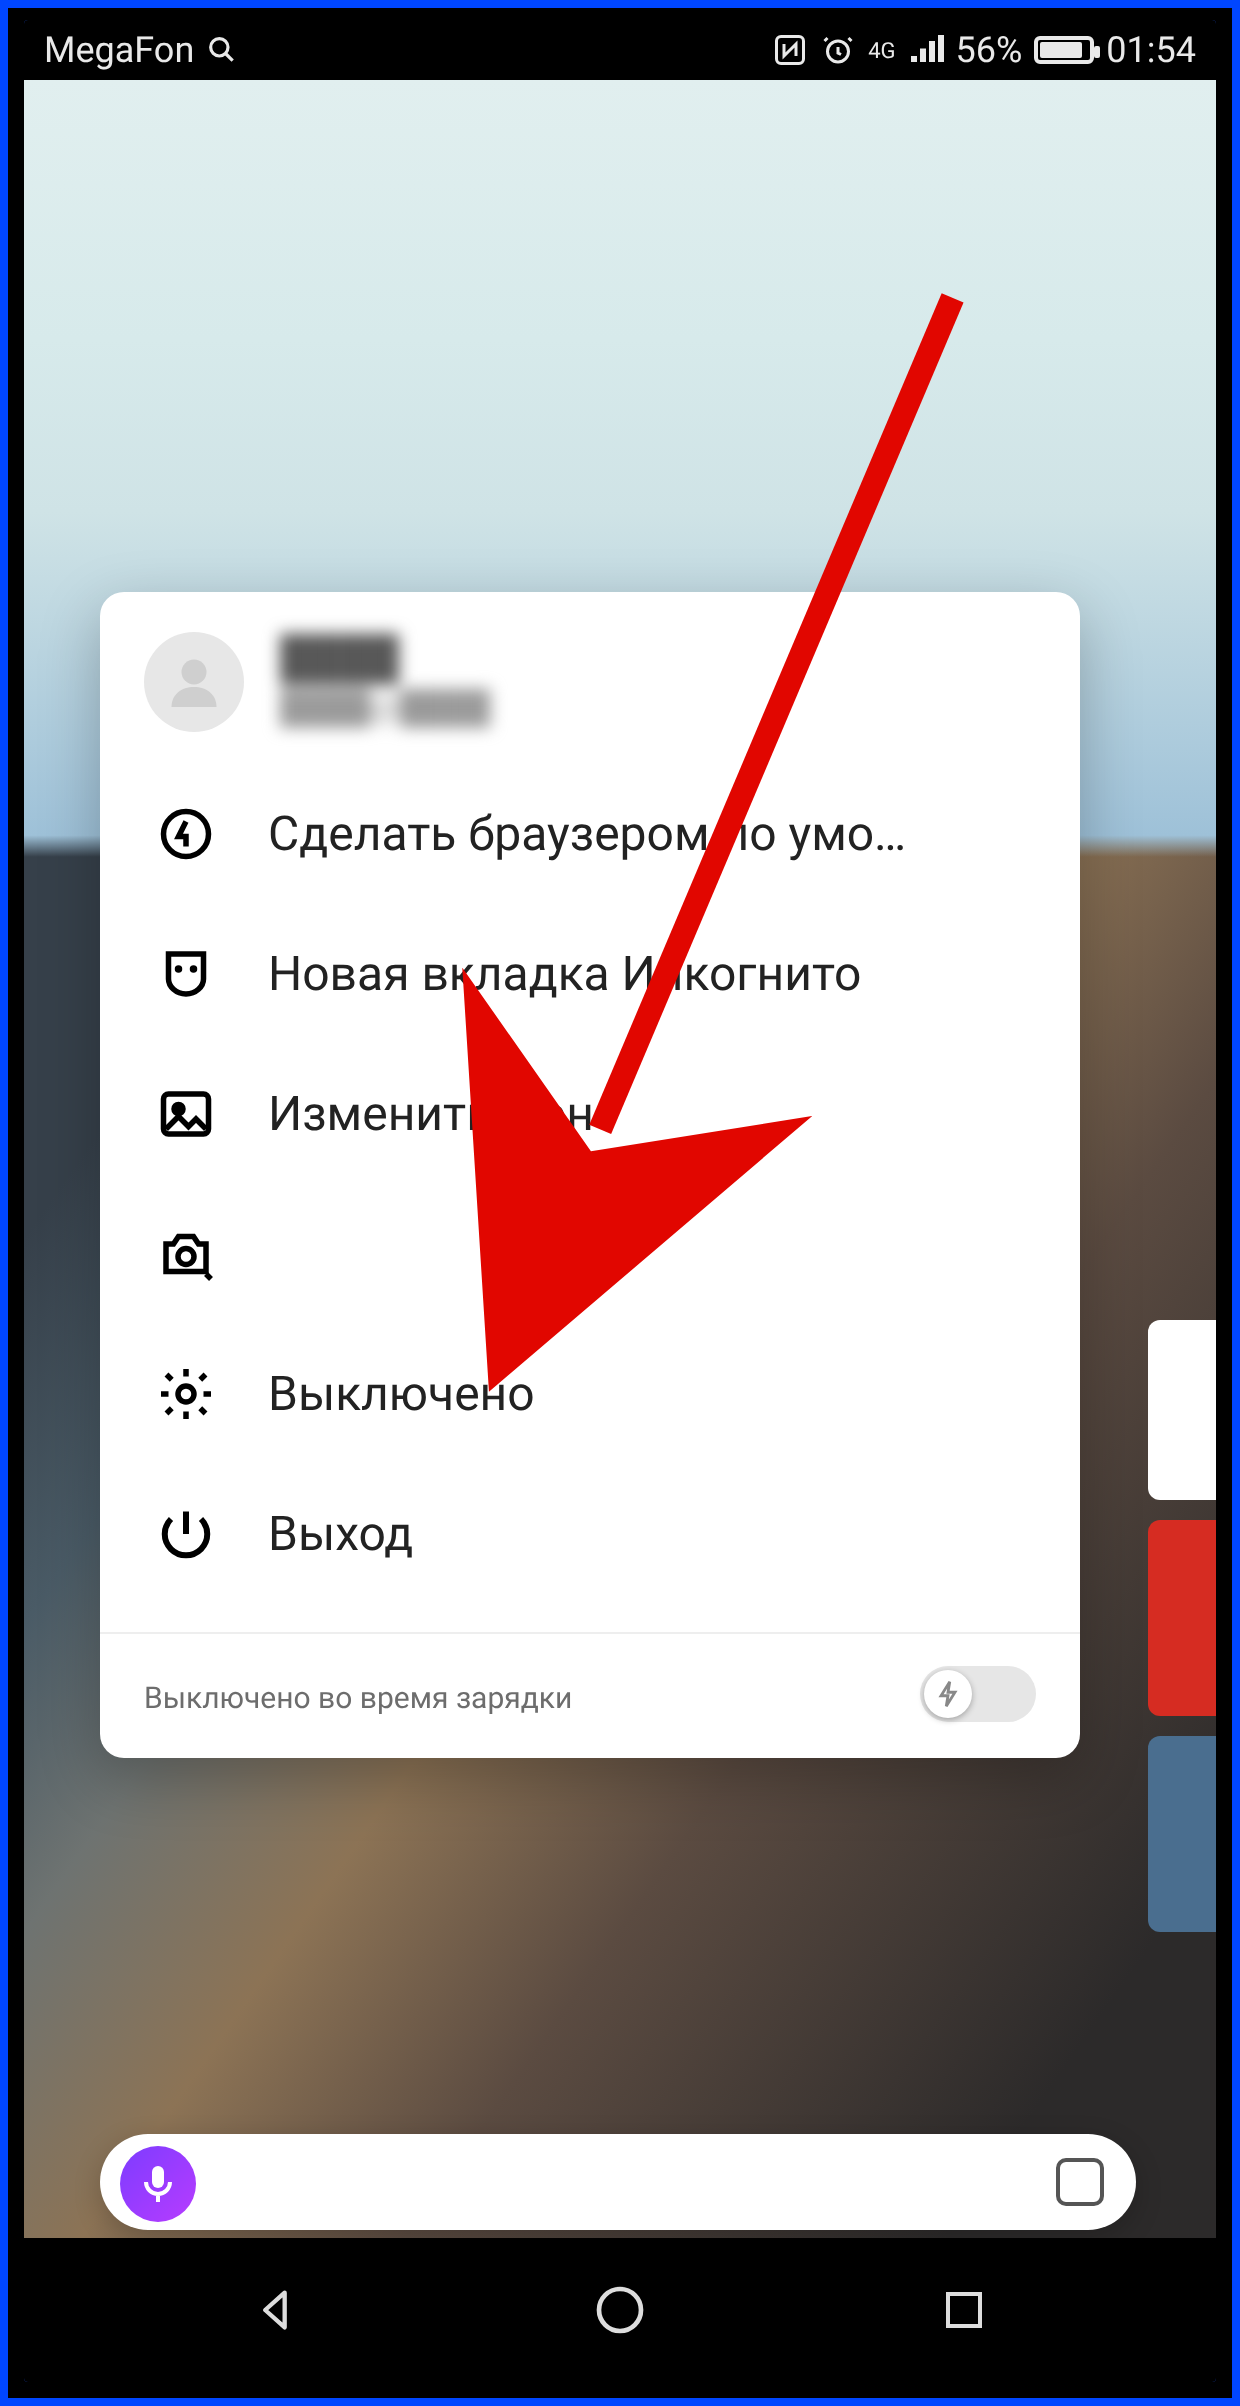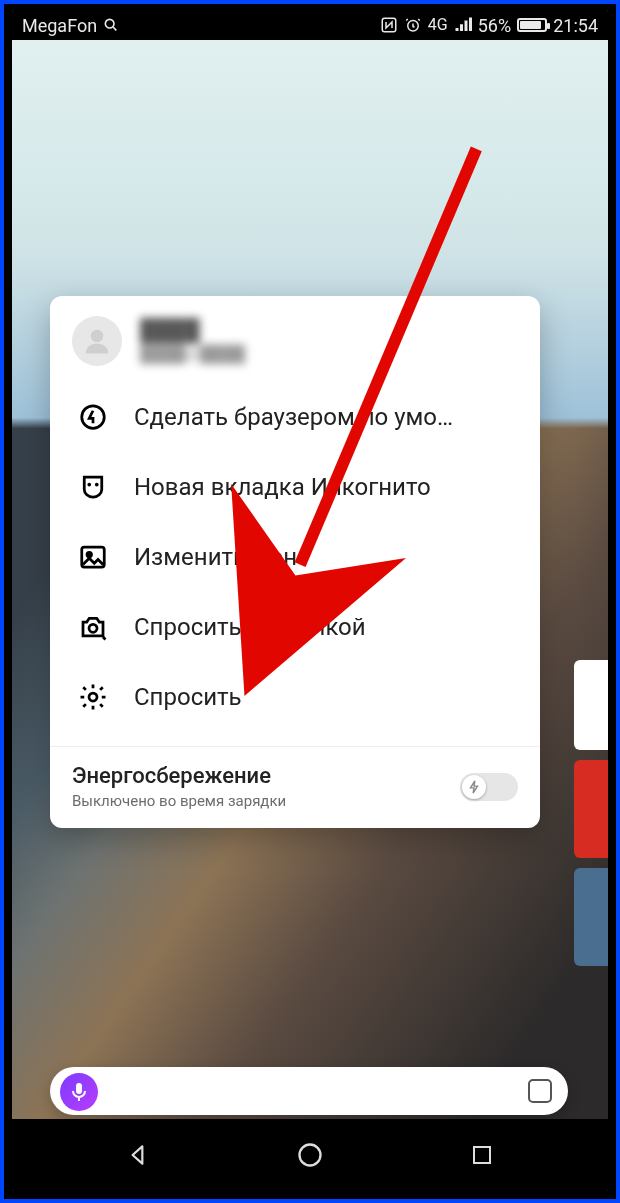--- a/index.html
+++ b/index.html
@@ -159,31 +159,31 @@
             <rect x="3" y="3" width="18" height="18" rx="3"></rect>
             <path d="M8 8v8l8-8v8"></path>
           </svg>
       </span>
       <span class="glyph">
         <svg width="18" height="18" viewBox="0 0 24 24" fill="none" stroke="#e9e9e9" stroke-width="2">
             <circle cx="12" cy="13" r="7"></circle>
             <path d="M12 10v4l2 1M5 4l-2 2M19 4l2 2"></path>
           </svg>
       </span>
-      <span style="font-size:16px;line-height:1;">4G</span>
+      <span style="font-size:11px;line-height:1;">4G</span>
       <span class="glyph">
         <svg width="18" height="16" viewBox="0 0 24 20" fill="#e9e9e9">
             <path d="M2 18h4v-4H2zM8 18h4V9H8zM14 18h4V4h-4zM20 18h4V0h-4z"></path>
           </svg>
       </span>
       <span>56%</span>
       <span class="batt">
           <span class="fill"></span>
         </span>
-      <span>21:54</span>
+      <span>01:54</span>
     </div>
   </div>
 
   <div class="wallpaper">
     <div class="peek white"></div>
     <div class="peek red"></div>
     <div class="peek blue"></div>
 
     <div class="searchbar">
       <div class="vcircle">
@@ -239,38 +239,45 @@
           <span class="label">Изменить фон</span>
         </div>
         <div class="mi">
           <span class="icon">
             <svg width="30" height="30" viewBox="0 0 24 24" fill="none" stroke="#000" stroke-width="2.2">
                 <path d="M4 8h3l2-3h6l2 3h3v11H4z"></path>
                 <circle cx="12" cy="13" r="3.2"></circle>
                 <path d="M20 20l2 2"></path>
               </svg>
           </span>
-          <span class="label">Спросить картинкой</span>
         </div>
         <div class="mi">
           <span class="icon">
             <svg width="30" height="30" viewBox="0 0 24 24" fill="none" stroke="#000" stroke-width="2.2">
                 <circle cx="12" cy="12" r="3.2"></circle>
                 <path d="M12 2v3M12 19v3M4.2 4.2l2.1 2.1M17.7 17.7l2.1 2.1M2 12h3M19 12h3M4.2 19.8l2.1-2.1M17.7 6.3l2.1-2.1"></path>
               </svg>
           </span>
-          <span class="label">Спросить</span>
+          <span class="label">Выключено</span>
+        </div>
+        <div class="mi">
+          <span class="icon">
+            <svg width="30" height="30" viewBox="0 0 24 24" fill="none" stroke="#000" stroke-width="2.4">
+                <path d="M12 3v9"></path>
+                <path d="M6 6a8.5 8.5 0 1012 0"></path>
+              </svg>
+          </span>
+          <span class="label">Выход</span>
         </div>
       </div>
 
       <div class="divider"></div>
 
       <div class="energy">
         <div class="lbls">
-          <div class="ttl">Энергосбережение</div>
           <div class="sub">Выключено во время зарядки</div>
         </div>
         <div class="toggle">
           <div class="knob">
             <svg width="12" height="14" viewBox="0 0 12 16" fill="none" stroke="#888" stroke-width="1.6">
                 <path d="M7 1L2 9h4l-1 6 5-8H6z"></path>
               </svg>
           </div>
         </div>
       </div>

